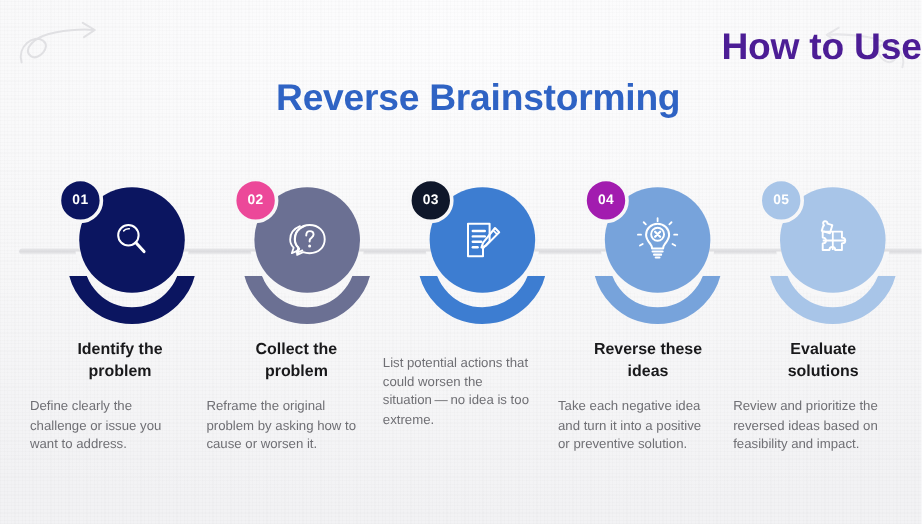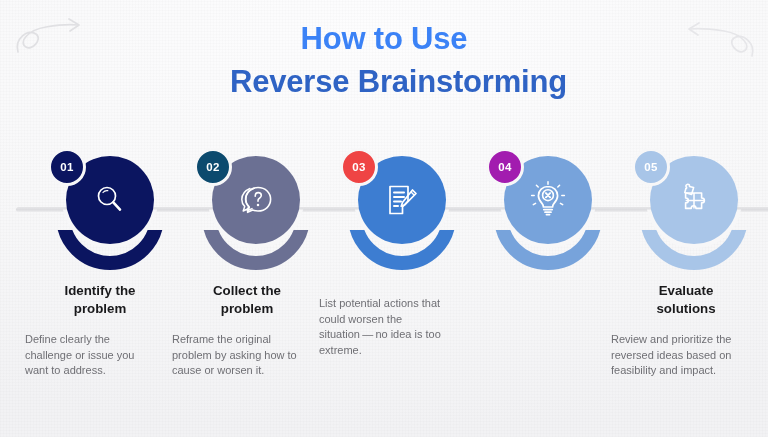--- a/index.html
+++ b/index.html
@@ -190,21 +190,21 @@
 </div>
 
 <div class="deco deco-right">
   <svg width="84" height="50" viewBox="0 0 84 50" fill="none">
     <path d="M72 42 C76 29 62 18 54 24 C47 29 58 41 64 37 C72 32 62 20 44 17 C31 15 20 14 10 15" stroke="#e6e6e9" stroke-width="1.7" stroke-linecap="round"></path>
     <path d="M19 9 L9 15 L18 21" stroke="#e6e6e9" stroke-width="1.7" stroke-linecap="round" stroke-linejoin="round" fill="none"></path>
   </svg>
 </div>
 
 <div class="title-block">
-  <div class="title-line" style="color: #3b82f6;">How to Use</div>
+  <div class="title-line" style="color: #4c1d95; text-align: right;">How to Use</div>
   <div class="title-line" style="color: rgb(47, 99, 196); padding-left: 29px;">Reverse Brainstorming</div>
 </div>
 
 <div class="timeline">
   <div class="rail"></div>
 
   <div class="node" id="node-0" style="left:32px">
     <div class="arc" id="arc-0" style="color: rgb(11, 21, 96);"></div>
     <div class="arc-mask"></div>
     <div class="disc" id="disc-0" style="background: rgb(11, 21, 96);"></div>
@@ -228,41 +228,41 @@
       <svg width="40" height="36" viewBox="0 0 40 36" fill="none">
         <path d="M14 6.5 C8.5 8.8 5.8 13 5.8 17.5 C5.8 20.2 6.9 22.6 8.7 24.4 L7.2 29 L12 26.8" stroke="#fff" stroke-width="1.5" stroke-linecap="round" stroke-linejoin="round"></path>
         <path d="M18 6.2 C12.5 8.4 9.8 12.7 9.8 17.3 C9.8 20 10.9 22.4 12.7 24.2 L11.2 28.8 L16 26.6" stroke="#fff" stroke-width="1.5" stroke-linecap="round" stroke-linejoin="round"></path>
         <path d="M22 5.5 C29.6 5.5 34.6 10.8 34.6 17.3 C34.6 23.8 29.6 29 22 29 C20 29 18.2 28.7 16.6 28.1
                  L11.6 30.3 L13.3 25.2 C11 23.1 9.6 20.4 9.6 17.3 C9.6 10.8 14.5 5.5 22 5.5 Z" stroke="#fff" stroke-width="1.6" stroke-linejoin="round"></path>
         <path d="M19.2 14.2 C19.2 11.9 20.6 10.6 22.3 10.6 C24 10.6 25.3 11.8 25.3 13.5
                  C25.3 15.4 23.3 16 22.4 17.3 C22 17.9 22 18.6 22 19.3" stroke="#fff" stroke-width="1.6" stroke-linecap="round"></path>
         <circle cx="22" cy="23" r="1.25" fill="#fff"></circle>
       </svg>
     </div>
-    <div class="badge" id="badge-1" style="background: #0c4a6e;">
+    <div class="badge" id="badge-1" style="background: #ec4899;">
       <span class="badge-num">02</span>
     </div>
   </div>
 
   <div class="node" id="node-2" style="left:324px">
     <div class="arc" id="arc-2" style="color: rgb(61, 125, 209);"></div>
     <div class="arc-mask"></div>
     <div class="disc" id="disc-2" style="background: rgb(61, 125, 209);"></div>
     <div class="glyph">
       <svg width="40" height="38" viewBox="0 0 40 38" fill="none">
         <path d="M8 5.5 H26 V20 L20.5 26 V32.5 H8 Z" stroke="#fff" stroke-width="1.7" stroke-linejoin="round"></path>
         <path d="M12 11.5 H22" stroke="#fff" stroke-width="2" stroke-linecap="round"></path>
         <path d="M12 16 H22" stroke="#fff" stroke-width="2" stroke-linecap="round"></path>
         <path d="M12 20.5 H19" stroke="#fff" stroke-width="2" stroke-linecap="round"></path>
         <path d="M12 25 H16" stroke="#fff" stroke-width="2" stroke-linecap="round"></path>
         <path d="M30.5 9 L34 12.5 L23 23.7 L19.2 25.2 L20.6 21.2 Z" stroke="#fff" stroke-width="1.7" stroke-linejoin="round"></path>
         <path d="M28.8 10.8 L32.3 14.3" stroke="#fff" stroke-width="1.3"></path>
       </svg>
     </div>
-    <div class="badge" id="badge-2" style="background: #ef4444; text-align: center;">
+    <div class="badge" id="badge-2" style="background: #0f172a; text-align: center;">
       <span class="badge-num">03</span>
     </div>
   </div>
 
   <div class="node" id="node-3" style="left:470px">
     <div class="arc" id="arc-3" style="color: rgb(119, 163, 219);"></div>
     <div class="arc-mask"></div>
     <div class="disc" id="disc-3" style="background: rgb(119, 163, 219);"></div>
     <div class="glyph">
       <svg width="40" height="40" viewBox="0 0 40 40" fill="none">
@@ -309,17 +309,21 @@
     <div class="cap-head">Identify the problem</div>
     <div class="cap-body">Define clearly the challenge or issue you want to address.</div>
   </div>
   <div class="caption" style="left:172px">
     <div class="cap-head">Collect the problem</div>
     <div class="cap-body">Reframe the original problem by asking how to cause or worsen it.</div>
   </div>
   <div class="caption" style="left:319px">
     <div class="cap-body">List potential actions that could worsen the situation — no idea is too extreme.</div>
   </div>
+  <div class="caption" style="left:465px">
+    <div class="cap-head">Reverse these ideas</div>
+    <div class="cap-body">Take each negative idea and turn it into a positive or preventive solution.</div>
+  </div>
   <div class="caption" style="left:611px">
     <div class="cap-head">Evaluate solutions</div>
     <div class="cap-body">Review and prioritize the reversed ideas based on feasibility and impact.</div>
   </div>
 </div>
 
 </body></html>

